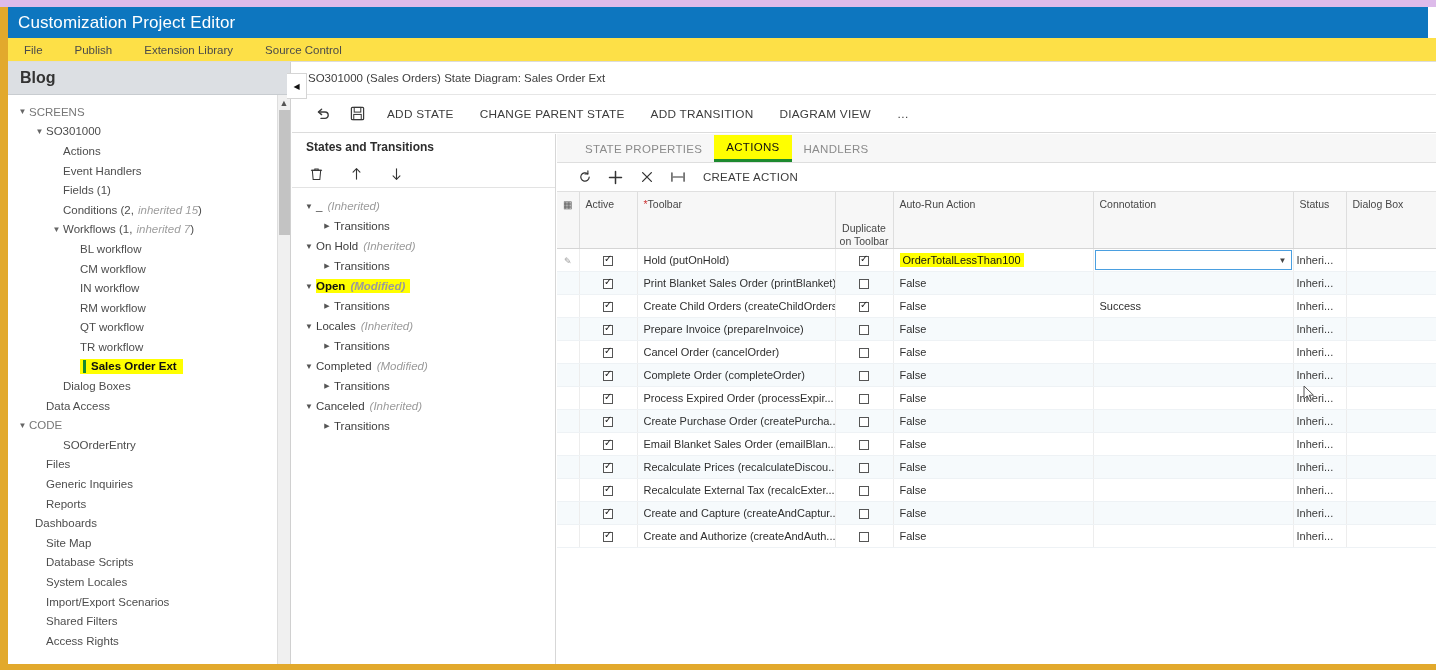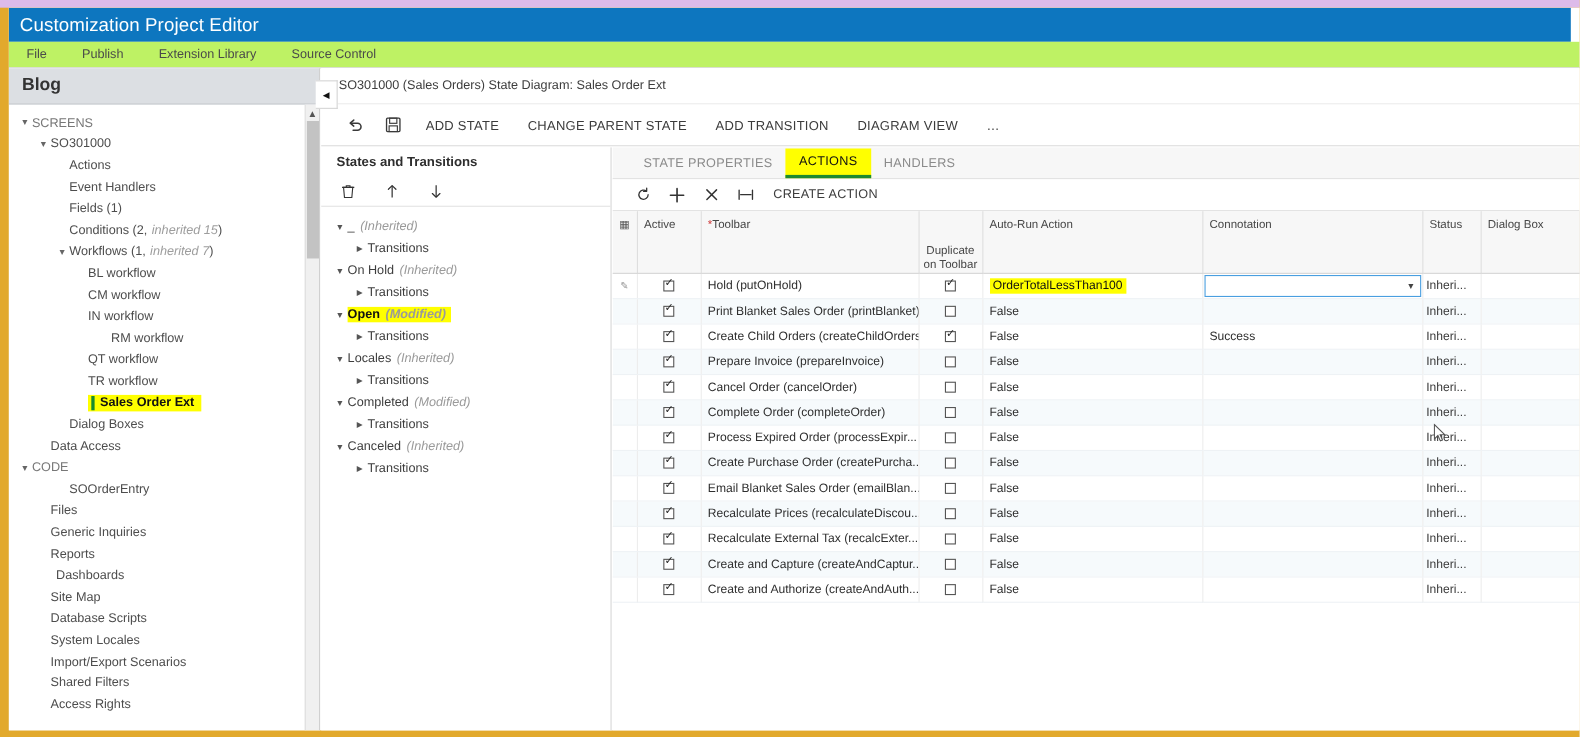--- a/index.html
+++ b/index.html
@@ -34,21 +34,21 @@
     color: #ffffff;
     font-size: 17px;
     display: flex; align-items: center;
     padding-left: 10px;
     letter-spacing: .1px;
   }
 
   
   #menubar {
     position: absolute; left: 0; top: 31px; width: 1428px; height: 24px;
-    background: #bef264;
+    background: #fde047;
     border-bottom: 1px solid #dcdcdc;
     display: flex; align-items: center;
     font-size: 11.5px; color: #4a4a4a;
   }
   .menu-item { padding: 0 16px; cursor: default; }
   .menu-item:first-child { padding-left: 16px; }
 
   
   #leftpanel {
     position: absolute; left: 0; top: 55px;
@@ -329,21 +329,21 @@
               <span class="lbl">BL workflow</span>
             </div>
             <div class="tnode" style="padding-left: 59px;">
               <span class="caret"></span>
               <span class="lbl">CM workflow</span>
             </div>
             <div class="tnode" style="padding-left: 59px;">
               <span class="caret"></span>
               <span class="lbl">IN workflow</span>
             </div>
-            <div class="tnode" style="padding-left: 80px; text-align: right;">
+            <div class="tnode" style="padding-left: 59px; text-align: right;">
               <span class="caret"></span>
               <span class="lbl">RM workflow</span>
             </div>
             <div class="tnode" style="padding-left: 59px;">
               <span class="caret"></span>
               <span class="lbl">QT workflow</span>
             </div>
             <div class="tnode" style="padding-left: 59px;">
               <span class="caret"></span>
               <span class="lbl">TR workflow</span>
@@ -373,21 +373,21 @@
               <span class="lbl">Files</span>
             </div>
             <div class="tnode" style="padding-left: 25px;">
               <span class="caret"></span>
               <span class="lbl">Generic Inquiries</span>
             </div>
             <div class="tnode" style="padding-left: 25px;">
               <span class="caret"></span>
               <span class="lbl">Reports</span>
             </div>
-            <div class="tnode" style="padding-left: 30px;">
+            <div class="tnode" style="padding-left: 14px;">
               <span class="caret"></span>
               <span class="lbl">Dashboards</span>
             </div>
             <div class="tnode" style="padding-left: 25px;">
               <span class="caret"></span>
               <span class="lbl">Site Map</span>
             </div>
             <div class="tnode" style="padding-left: 25px;">
               <span class="caret"></span>
               <span class="lbl">Database Scripts</span>

